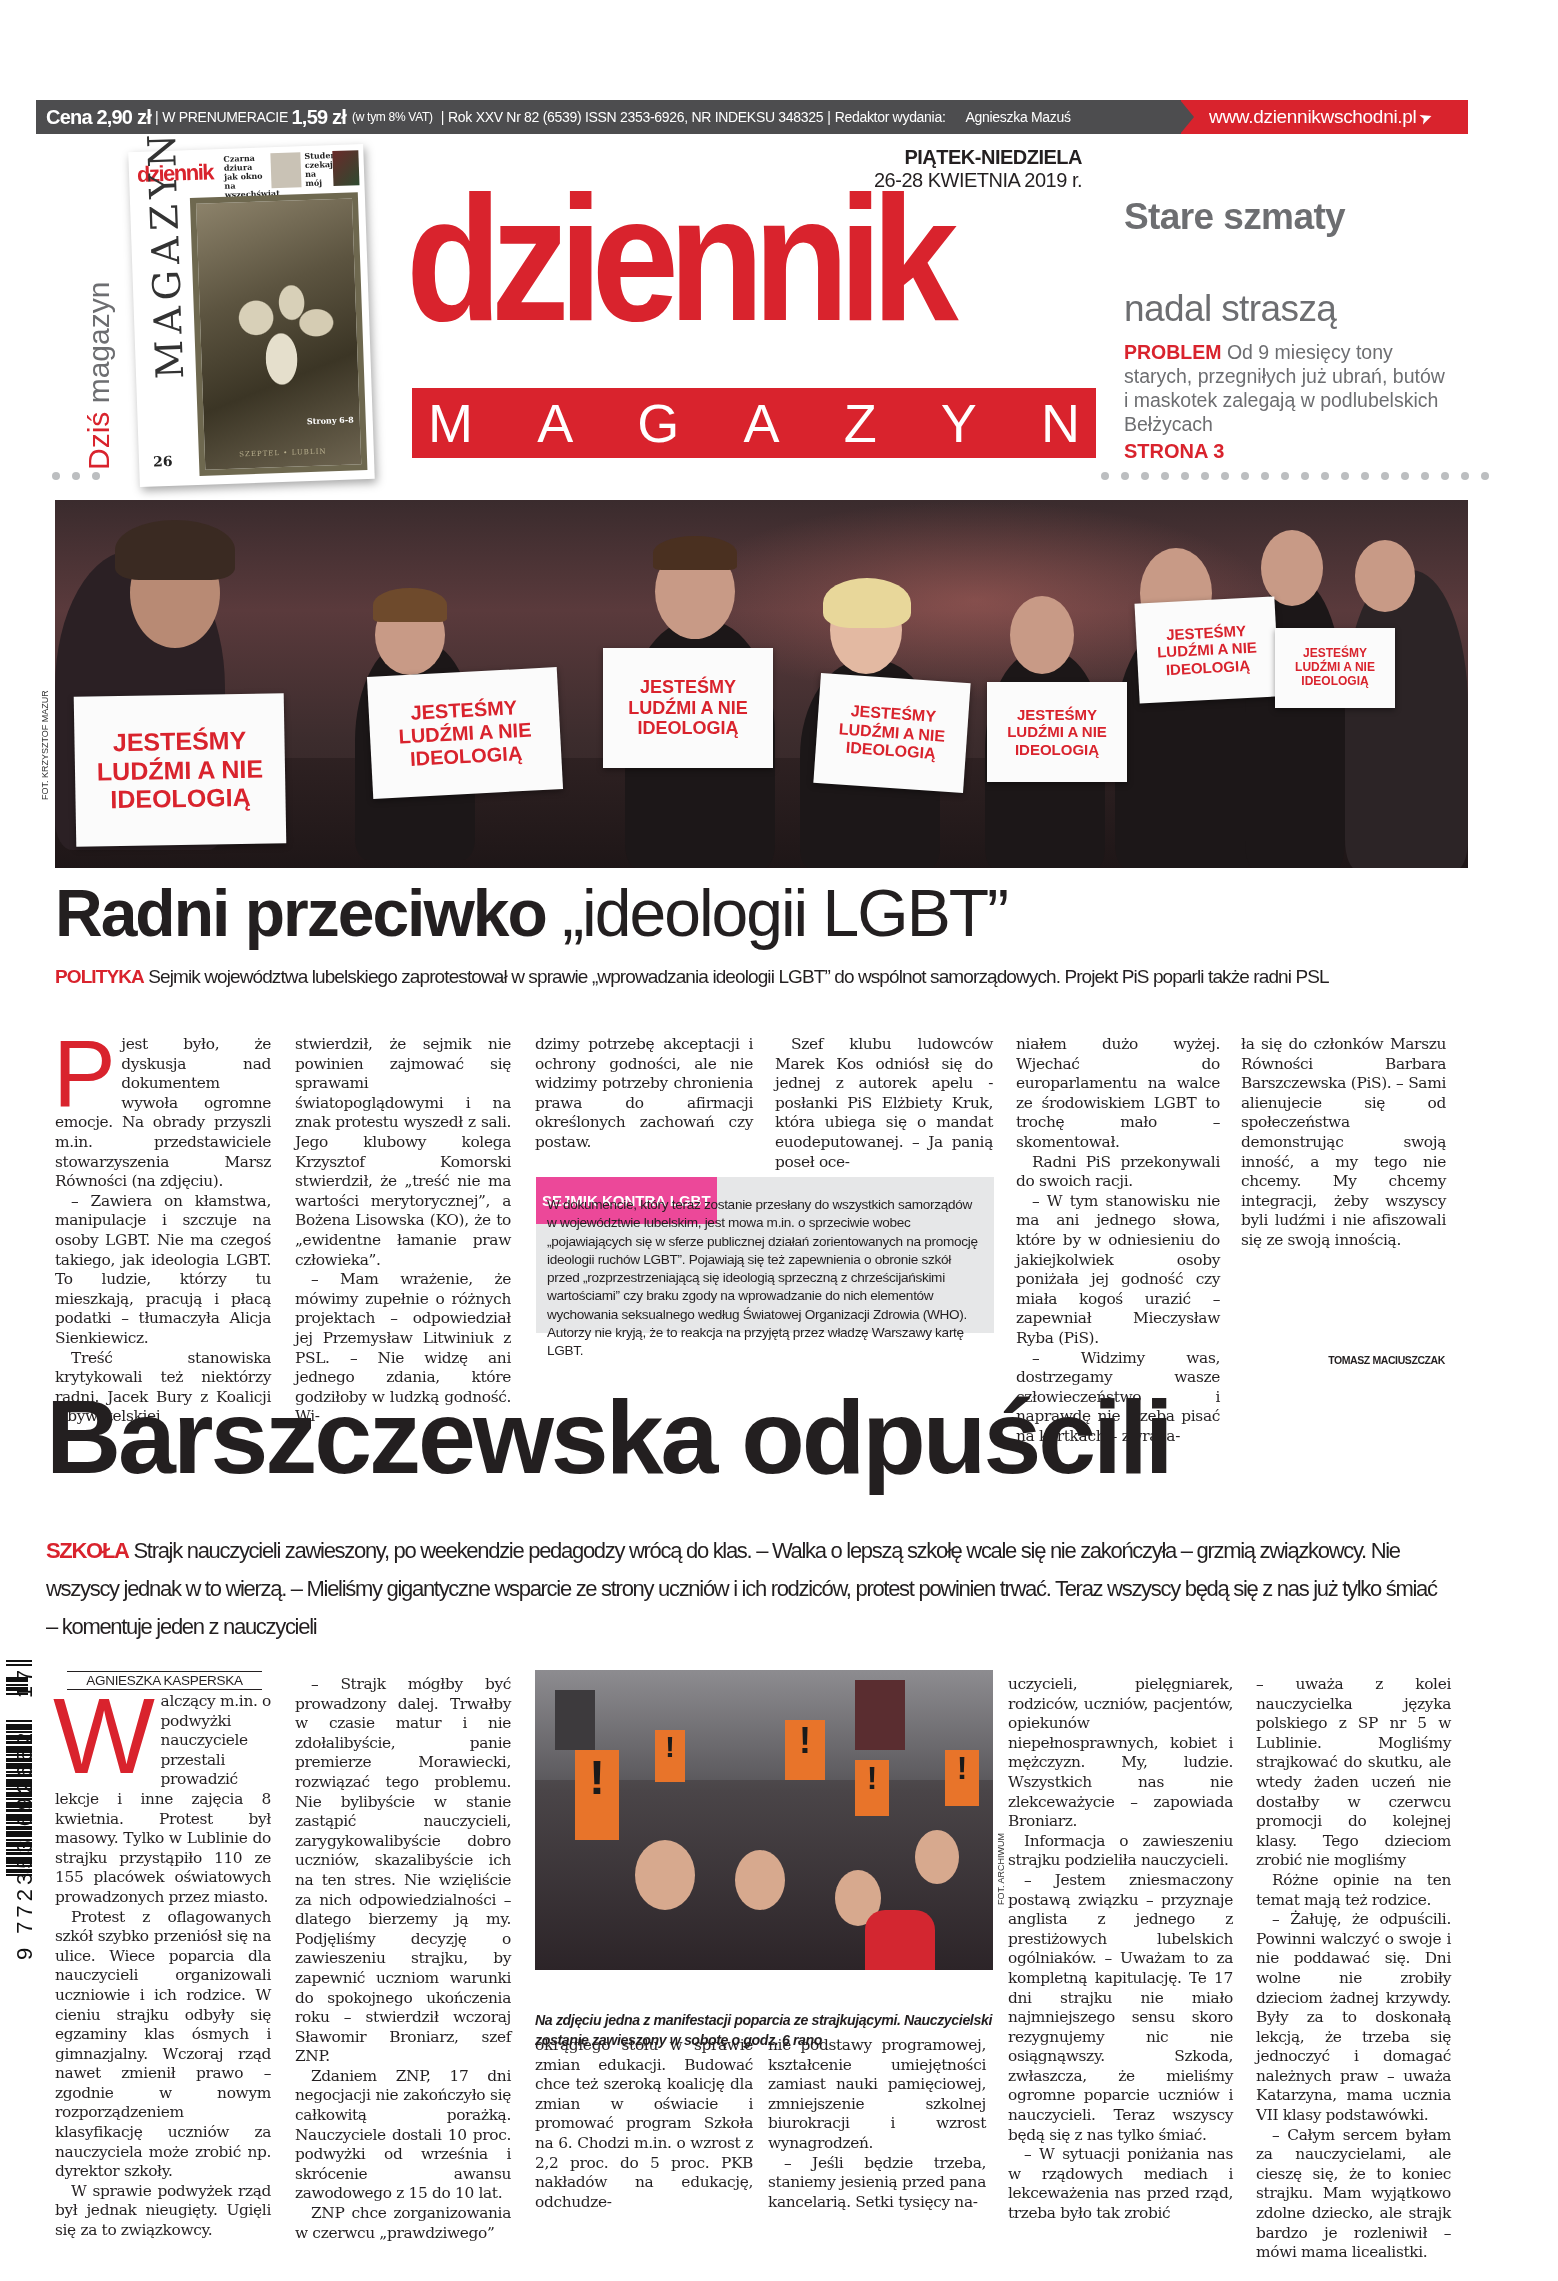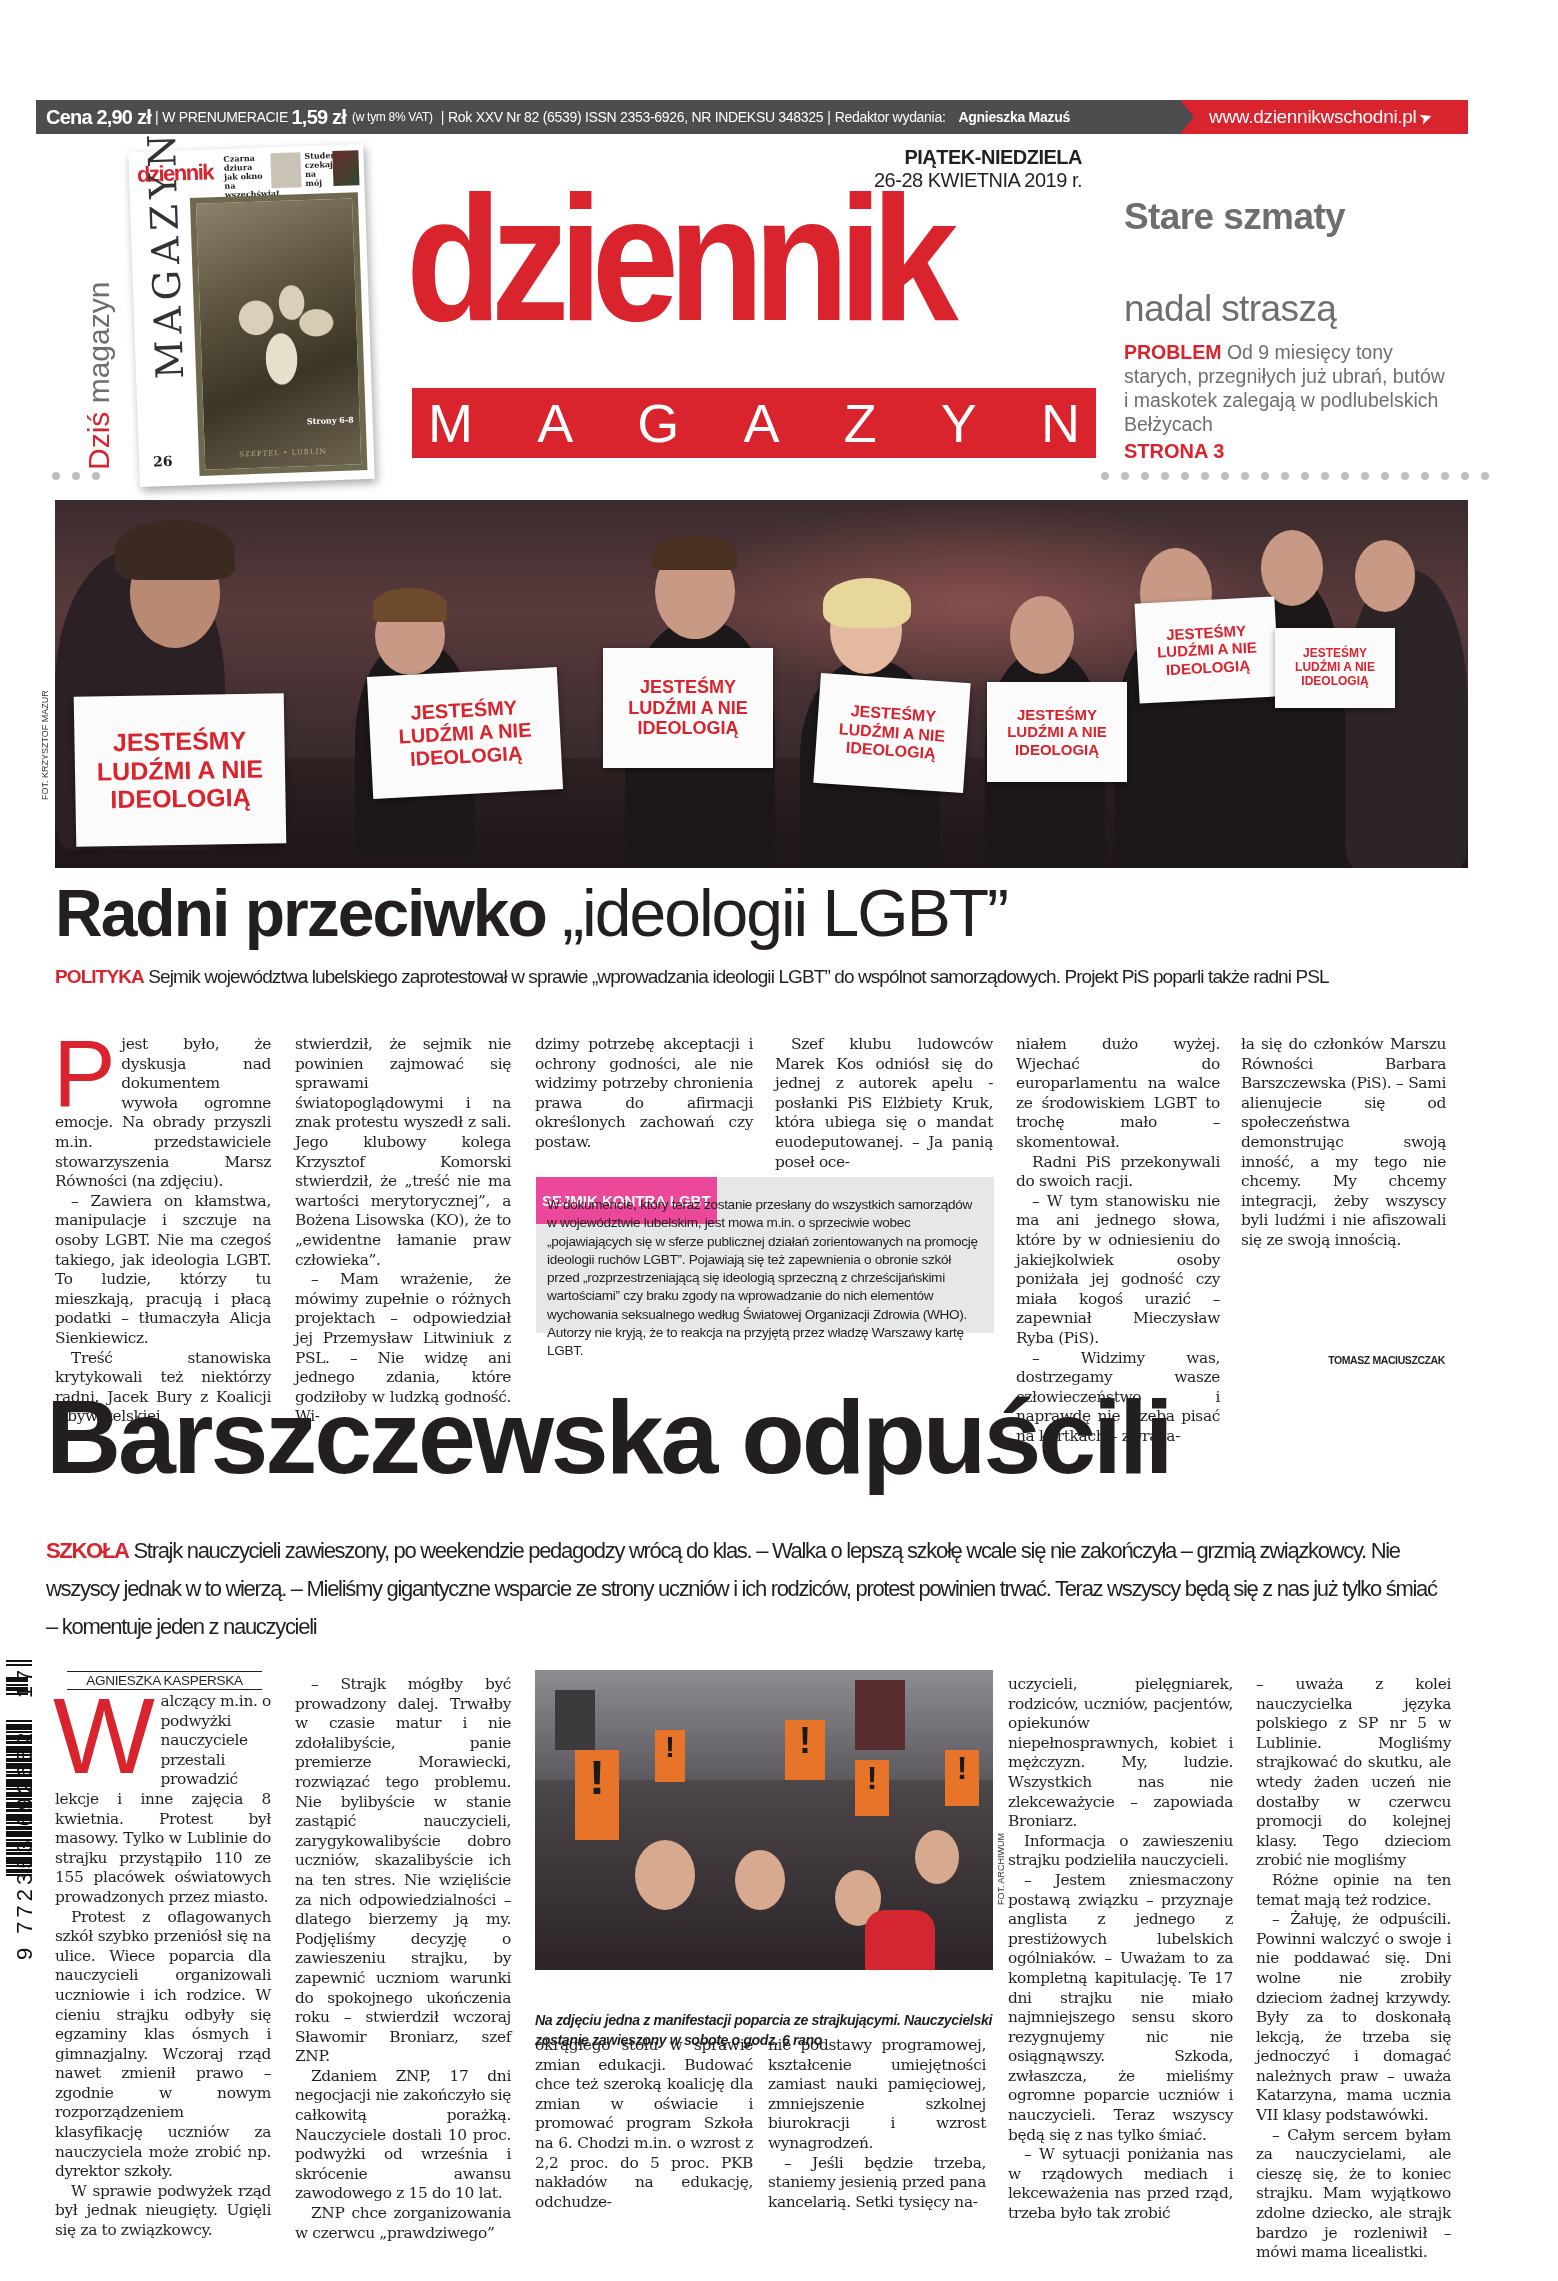--- a/index.html
+++ b/index.html
@@ -5,21 +5,21 @@
   * { box-sizing: border-box; margin: 0; padding: 0; }
   html, body { width: 1558px; height: 2281px; background: #ffffff; overflow: hidden; }
   body { position: relative; font-family: "DejaVu Serif", serif; color: #231f20; }
 
   
   .topbar { position: absolute; left: 36px; top: 100px; width: 1432px; height: 34px; display: flex; }
   .topbar-info { flex: 0 0 1145px; background: #4d4d4f; color: #fff; font-family: "Liberation Sans", sans-serif; font-stretch: condensed; display: flex; align-items: center; padding-left: 10px; white-space: nowrap; overflow: hidden; font-size: 14px; letter-spacing: -0.3px; }
   .topbar-info b.big { font-size: 20px; font-weight: 700; letter-spacing: -0.8px; }
   .topbar-info .sep { margin: 0 4px; }
   .topbar-info .small { font-size: 12px; margin: 0 4px 0 6px; }
-  .topbar-info b.ed { font-weight: 700; margin-left: 13px; text-align: center; }
+  .topbar-info b.ed { font-weight: 400; margin-left: 20px; text-align: center; }
   .topbar-url { position: relative; flex: 1; background: #d9232d; color: #fff; font-family: "Liberation Sans", sans-serif; font-size: 19px; display: flex; align-items: center; padding-left: 28px; letter-spacing: -0.3px; }
   .topbar-url::before { content: ""; position: absolute; left: -1px; top: 0; border-left: 14px solid #4d4d4f; border-top: 17px solid transparent; border-bottom: 17px solid transparent; }
   .cursor-icon { margin-left: 3px; font-size: 16px; transform: rotate(-20deg); display: inline-block; }
 
   
   .mag-preview { position: absolute; left: 36px; top: 140px; width: 330px; height: 345px; }
   .dzis-label { position: absolute; left: 46px; top: 330px; transform-origin: left top; transform: rotate(-90deg); font-family: "Liberation Sans", sans-serif; font-size: 30px; color: #6d6e71; white-space: nowrap; font-weight: 300; }
   .dzis-label .red { color: #d9232d; }
   .mag-cover { position: absolute; left: 98px; top: 8px; width: 235px; height: 335px; background: #fff; box-shadow: 2px 4px 10px rgba(0,0,0,0.35); transform: rotate(-2deg); }
   .mag-cover .mini-logo { position: absolute; left: 8px; top: 10px; font-family: "Liberation Sans", sans-serif; font-weight: 900; font-size: 22px; color: #d9232d; letter-spacing: -1.5px; }

